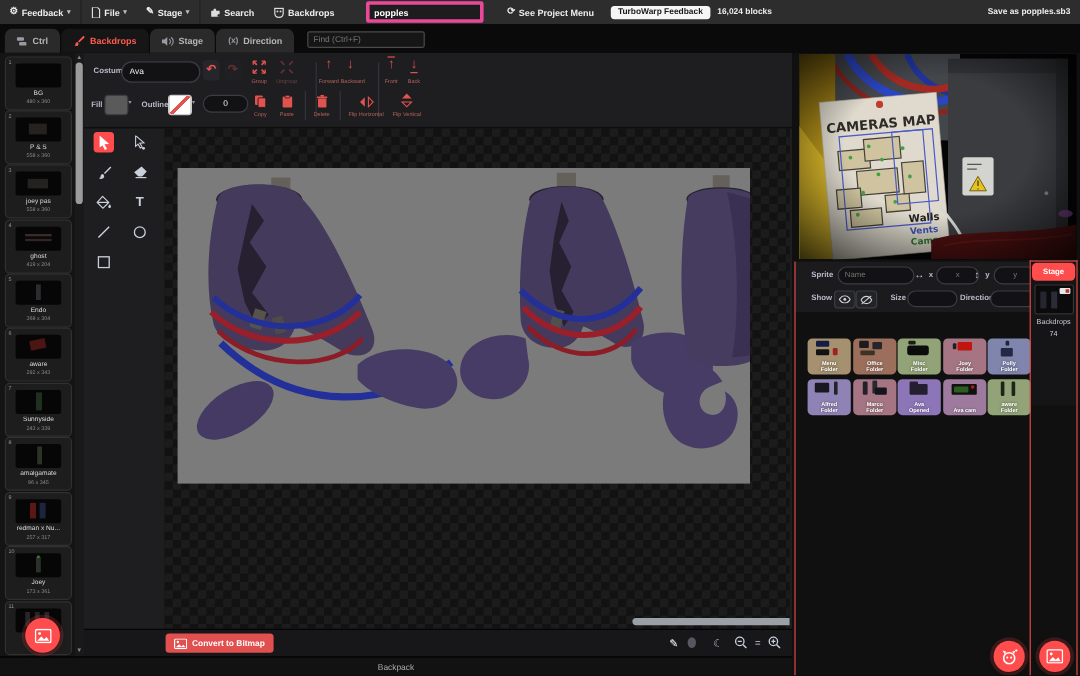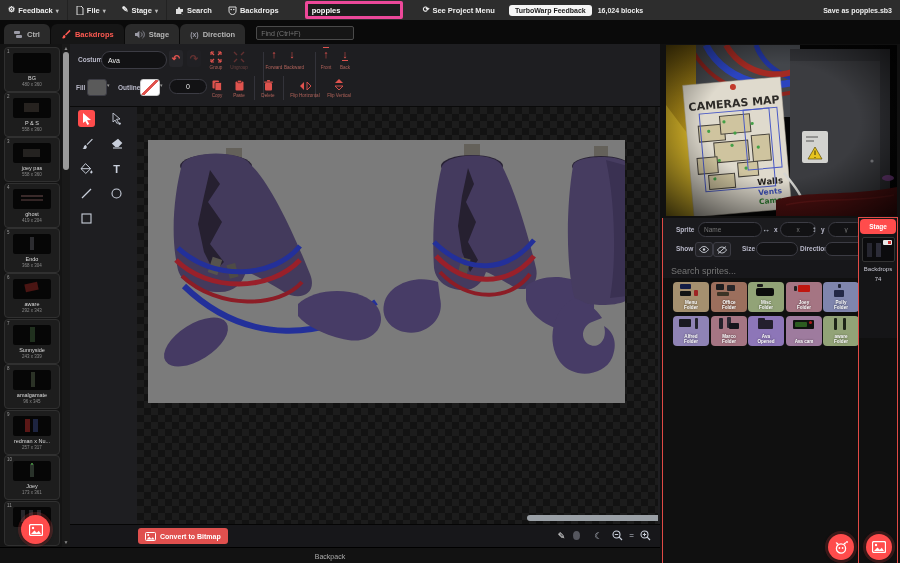--- a/index.html
+++ b/index.html
@@ -643,23 +643,20 @@
           <path d="M.5 4C2 1.5 4 1 5 1s3 .5 4.5 3C8 6.5 6 7 5 7S2 6.5.5 4z" fill="none" stroke="#cfd3da" stroke-width=".9"></path>
           <path d="M1 7.5 9 .5" stroke="#cfd3da" stroke-width=".9"></path>
         </svg>
     </div>
     <span class="abs srow-label" style="left:80px;top:27px;">Size</span>
     <input class="abs sinput" style="left: 94px; top: 24px; width: 30px; height: 12px;">
     <span class="abs srow-label" style="left:138px;top:27px;">Direction</span>
     <input class="abs sinput" style="left: 163px; top: 24px; width: 28px; height: 12px;">
   </div>
 
-  <div class="search-row">
-    <input class="search-inp" placeholder="Search sprites..." style="">
-  </div>
 
   <div class="tile" style="left: 13px; top: 238px; background: rgb(165, 144, 111);">
     <div class="tthumb">
         <i style="left:7px;top:2px;width:11px;height:5px;background:#141d46;box-shadow:0 7px 0 #131313;"></i>
         <i style="left:21px;top:8px;width:4px;height:6px;background:#9e2424;"></i>
       </div>
     <div class="tname"><span>Menu</span><br><span>Folder</span></div>
   </div>
   <div class="tile" style="left: 51px; top: 238px; background: rgb(156, 111, 93);">
     <div class="tthumb">

